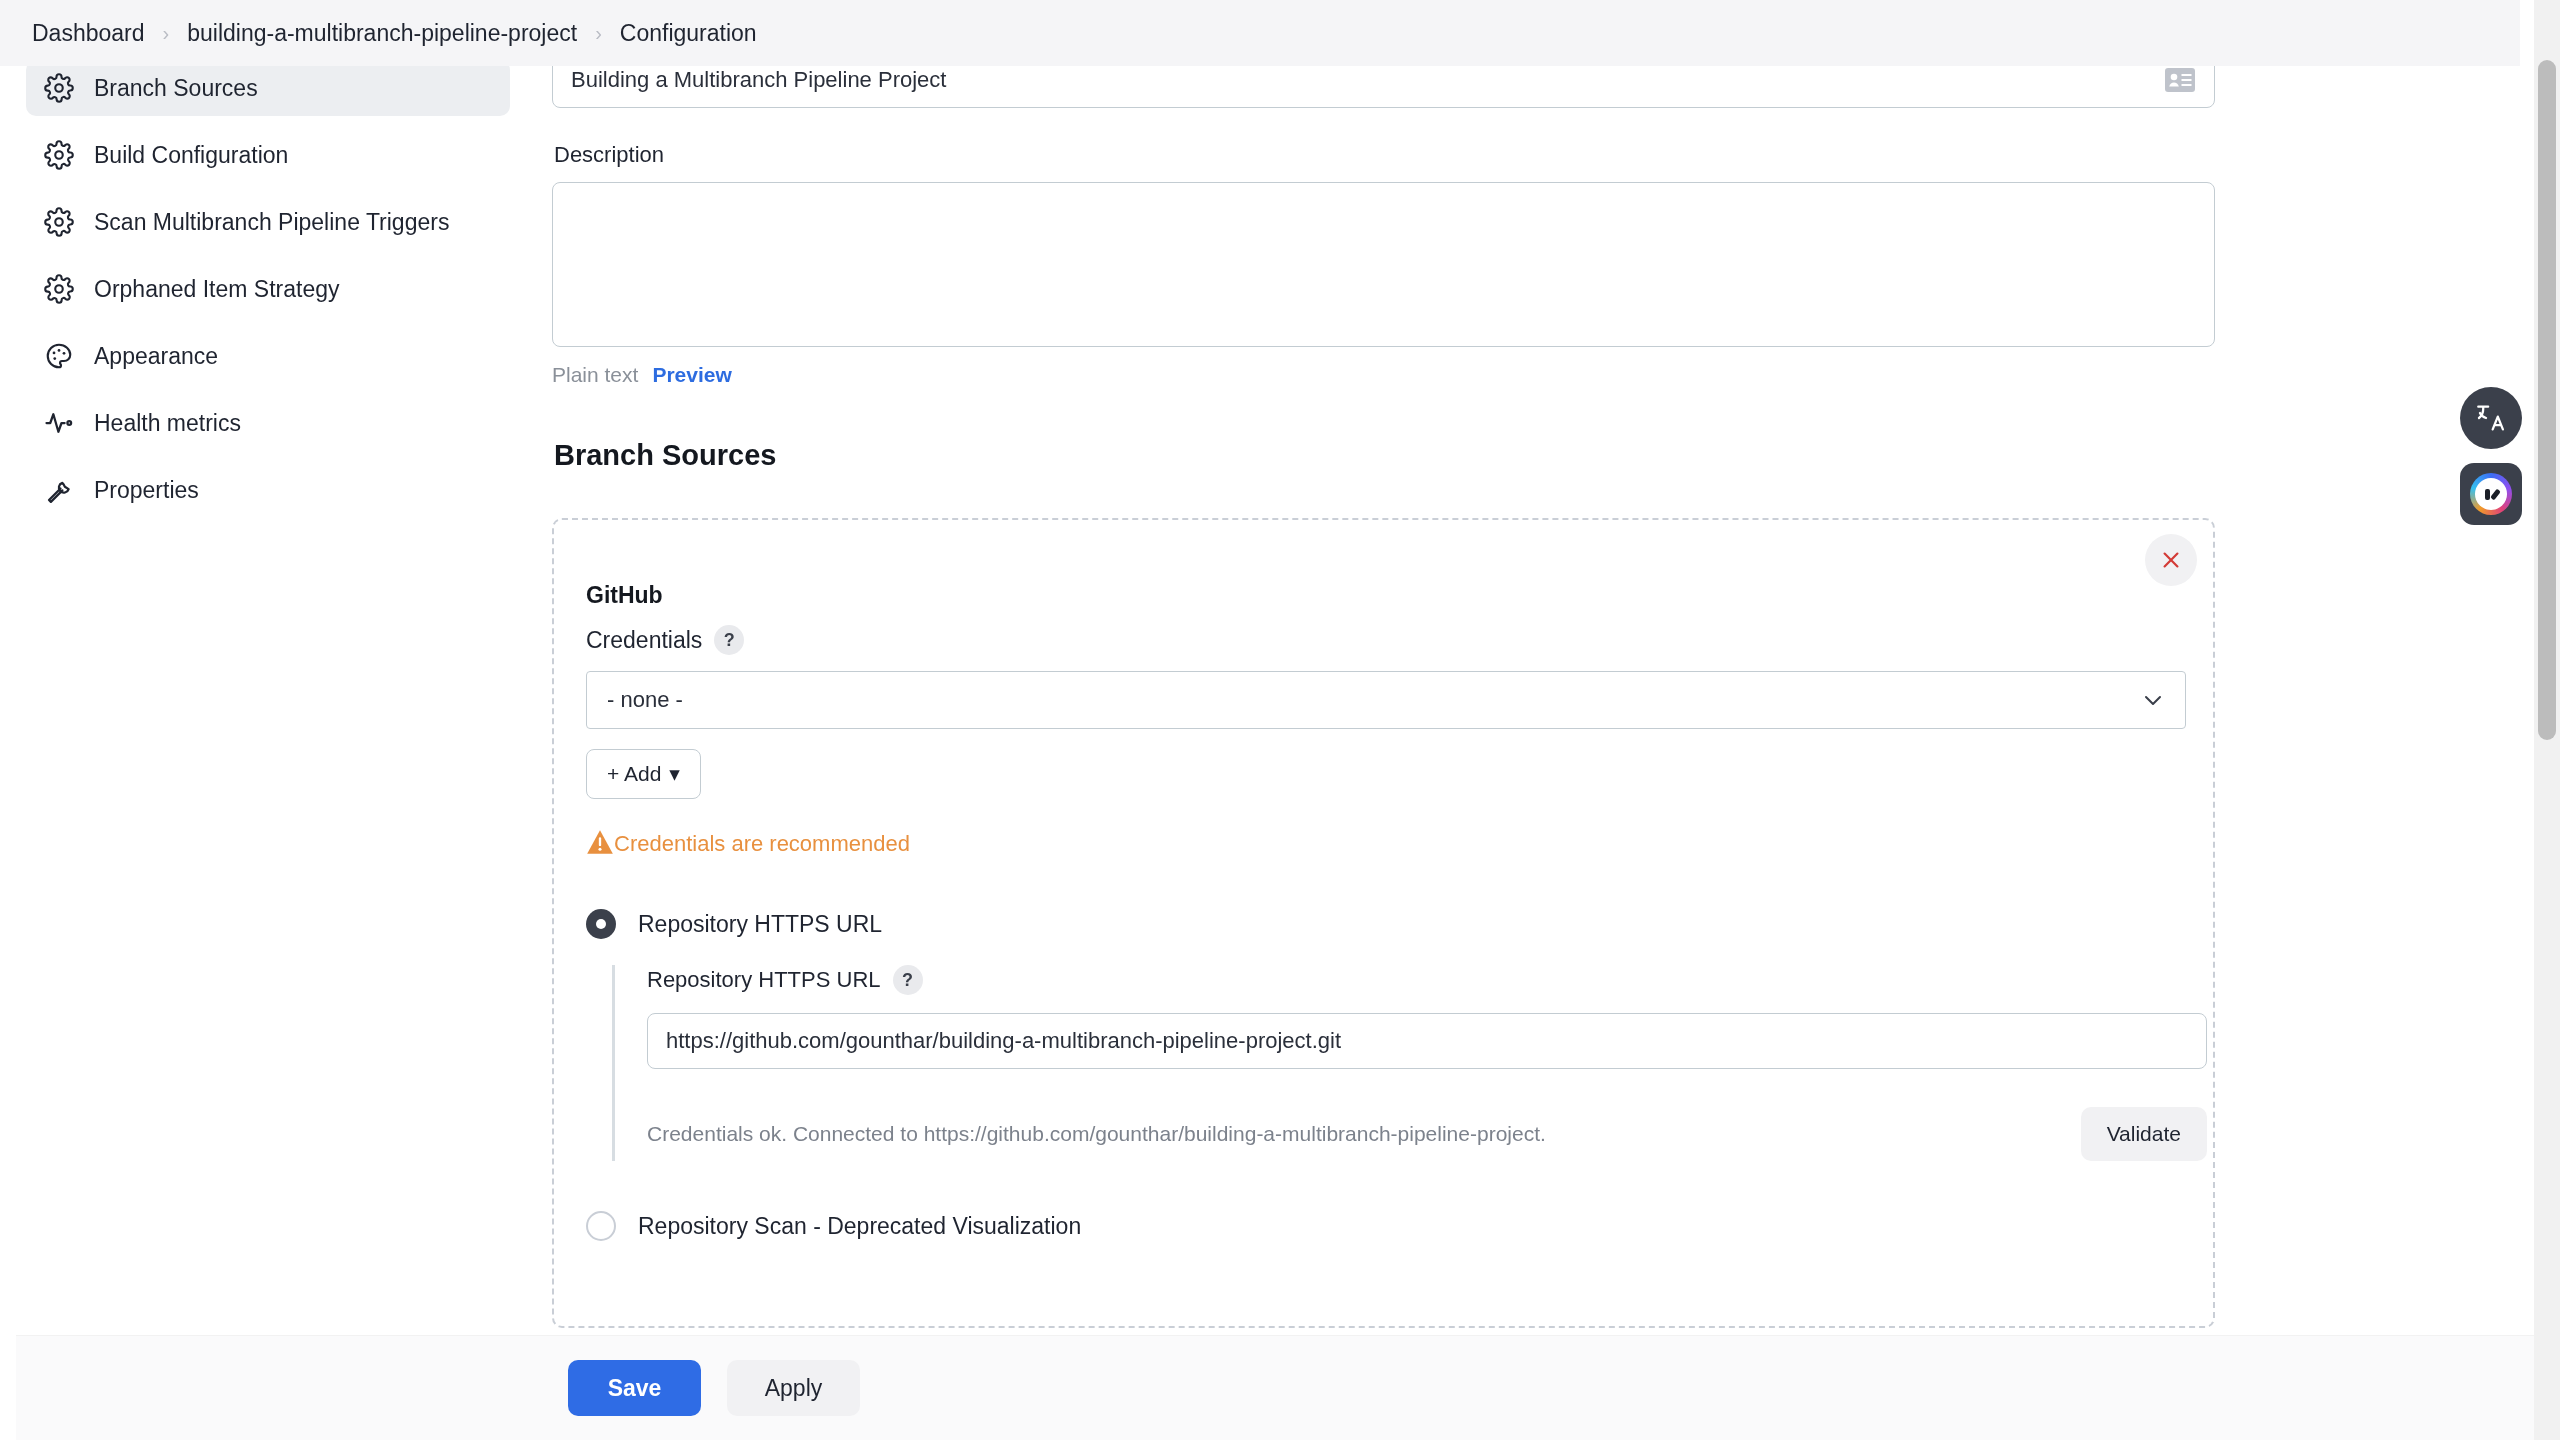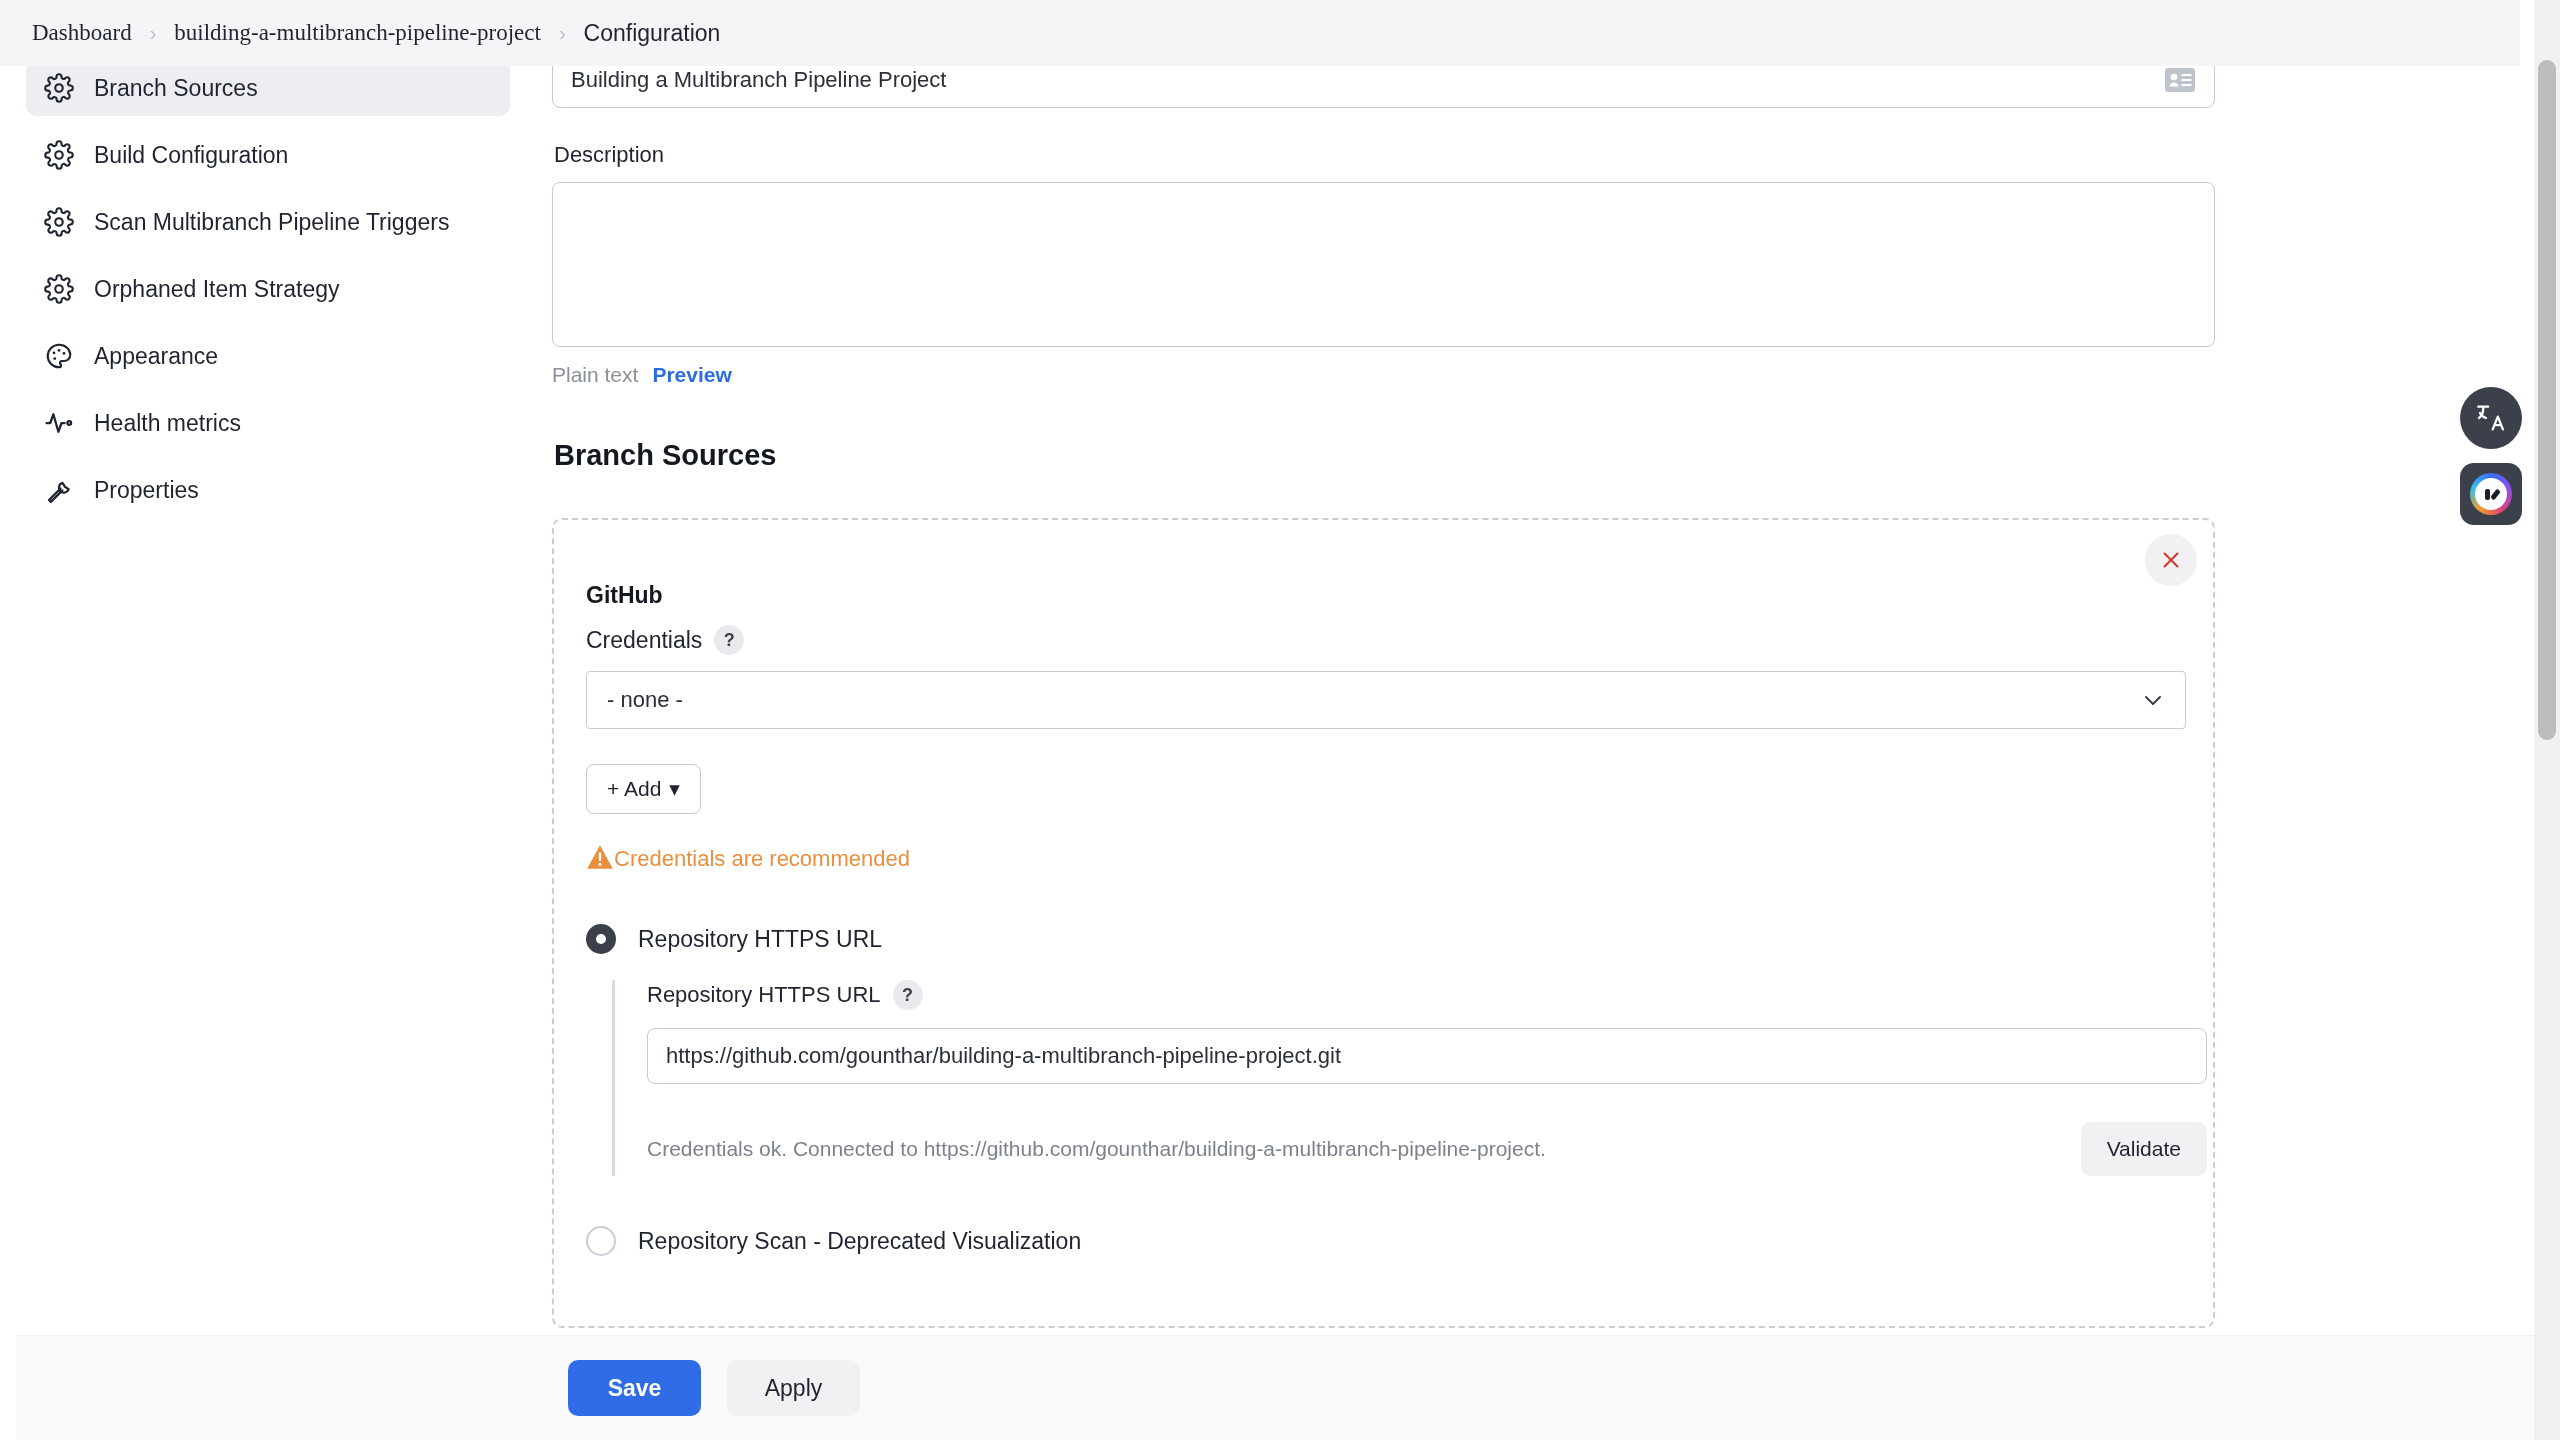--- a/index.html
+++ b/index.html
@@ -21,21 +21,21 @@
     gap: 0px;
     z-index: 30;
   }
   .crumb {
     font-size: 23px;
     color: #1f2430;
     padding: 4px 10px;
     border-radius: 6px;
     white-space: nowrap;
   }
-  .crumb.link { cursor: pointer; font-family: Liberation Serif, serif; }
+  .crumb.link { cursor: pointer; }
   .crumb-sep {
     color: #b9bcc4;
     font-size: 20px;
     padding: 0 8px;
     user-select: none;
   }
 
   
   .sidebar {
     position: absolute;
@@ -159,21 +159,21 @@
     border-radius: 4px;
     background: #fff;
     display: flex; align-items: center;
     justify-content: space-between;
     padding: 0 20px;
     font-size: 22px; color: #2a2f3a;
     cursor: pointer;
   }
   .chev { width: 24px; height: 24px; }
   .add-btn {
-    margin-top: 35px;
+    margin-top: 20px;
     height: 50px; padding: 0 20px;
     border: 1px solid #c3ccd2;
     border-radius: 8px;
     background: #fff;
     font-size: 21px; color: #1f2430;
     display: inline-flex; align-items: center; gap: 8px;
     cursor: pointer;
     font-family: "Liberation Sans", sans-serif;
   }
   .warn-row {

